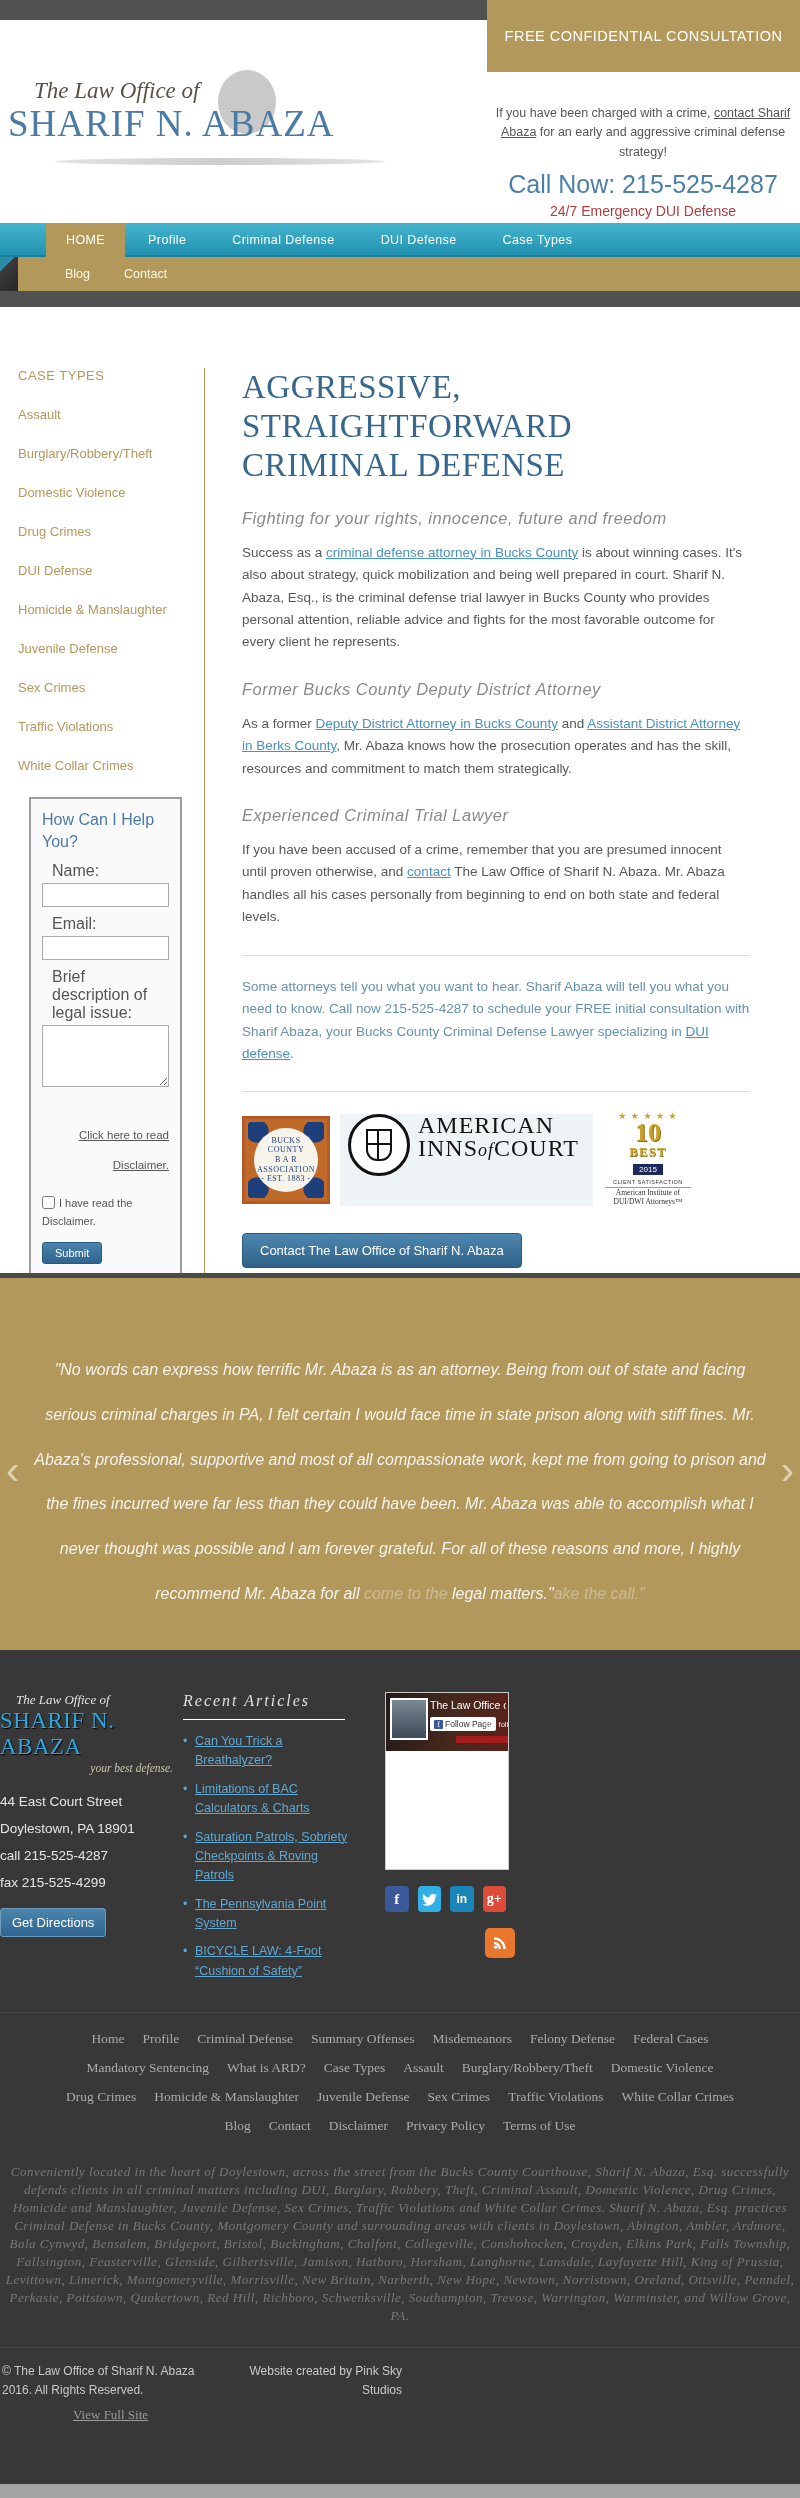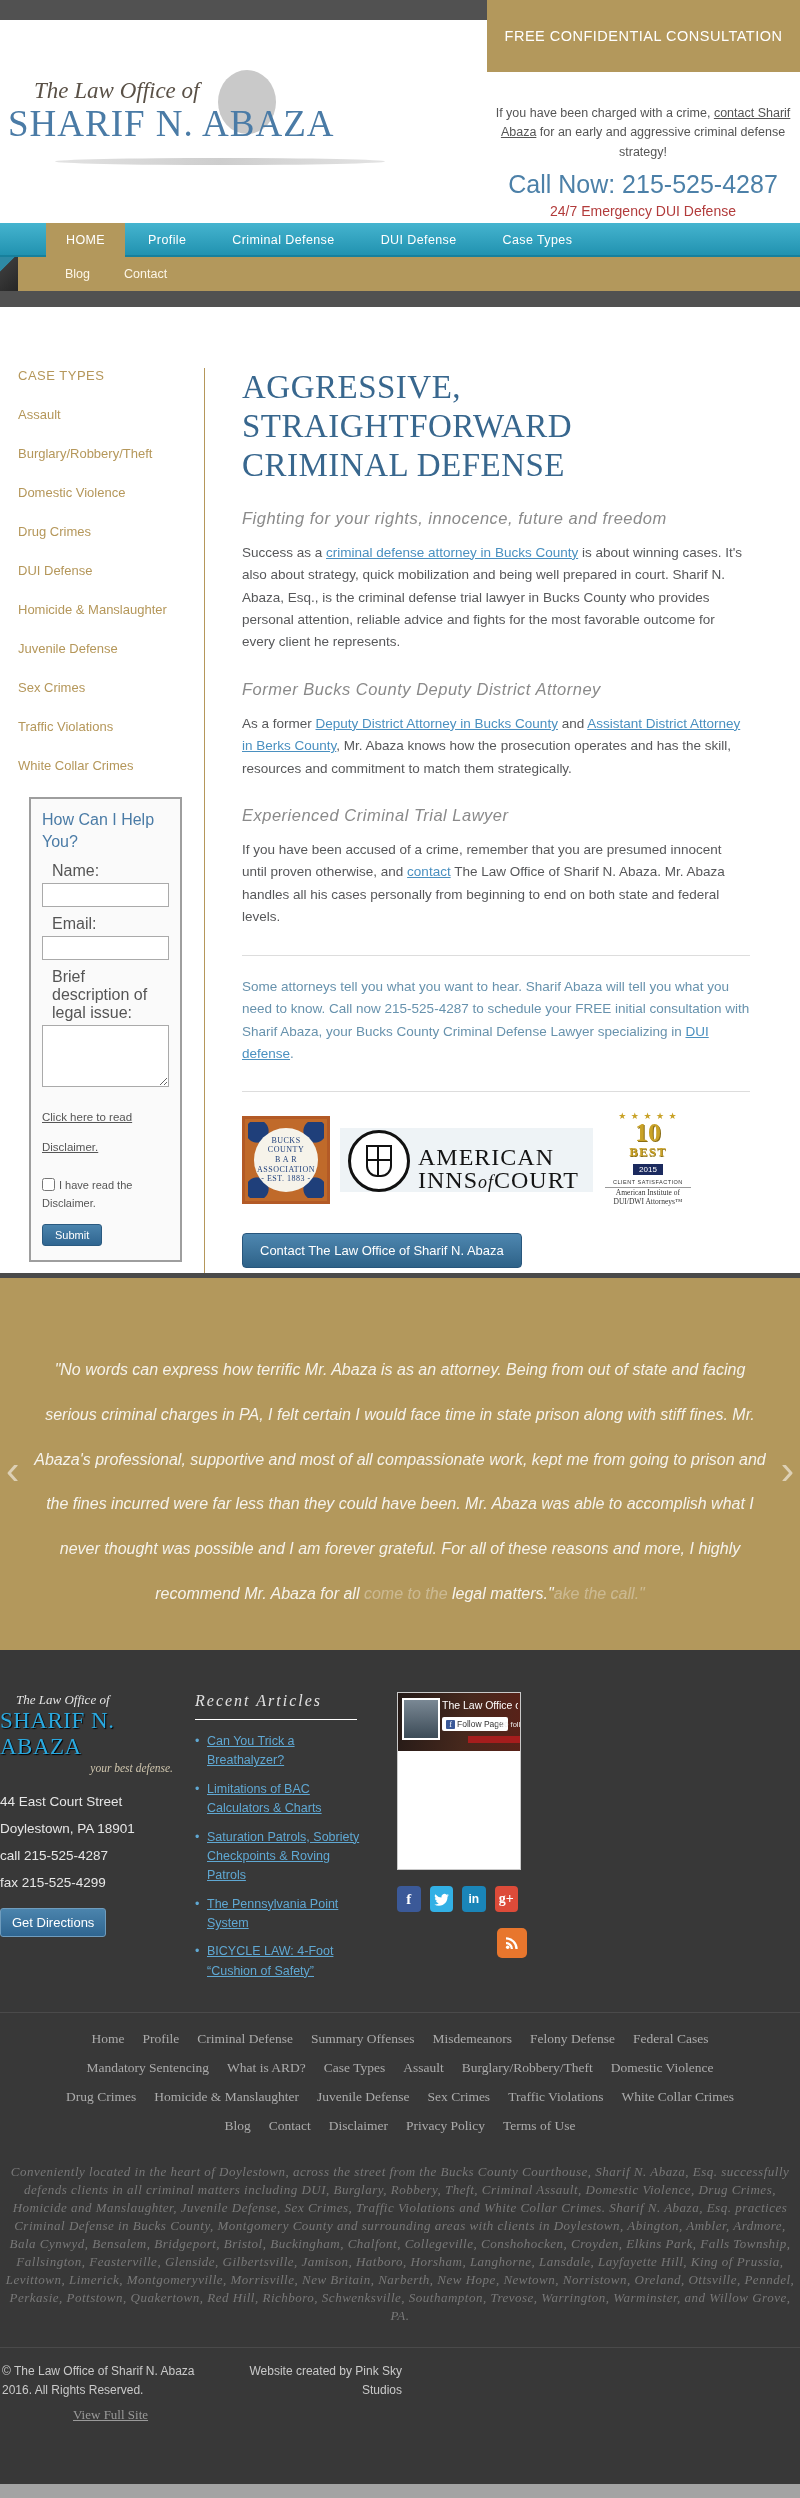--- a/index.html
+++ b/index.html
@@ -33,21 +33,21 @@
   
   .content{height:966px;box-sizing:border-box;display:flex;padding:61px 50px 0 18px;background:#fff;overflow:hidden;}
   .sidebar{width:187px;flex:0 0 187px;border-right:1px solid #b5975a;box-sizing:border-box;}
   .side-head{color:#b5975a;font-size:13px;letter-spacing:.5px;margin-bottom:24px;}
   .side-link{display:block;color:#b5975a;font-size:13px;text-decoration:none;margin-bottom:24px;}
   .help-card{width:153px;box-sizing:border-box;margin-left:11px;margin-top:0;border:2px solid #9e9e9e;background:#fafafa;padding:10px 11px 14px;}
   .help-title{color:#4a7ba6;font-size:16px;line-height:1.35;margin-bottom:10px;}
   .f-label{font-size:16px;color:#555;margin:8px 10px 3px;}
   .help-card input[type=text]{width:100%;box-sizing:border-box;height:24px;border:1px solid #aaa;background:#fff;}
   .help-card textarea{width:100%;box-sizing:border-box;height:62px;border:1px solid #aaa;background:#fff;resize:both;}
-  .disc-link{display:block;font-size:11.5px;color:#555;text-decoration:underline;margin:12px 0 14px;line-height:2.6;}
+  .disc-link{display:block;font-size:11.5px;color:#555;text-decoration:underline;margin:30px 0 14px;line-height:2.6;text-align:right;}
   .chk-row{font-size:11px;color:#555;line-height:1.6;margin-bottom:12px;}
   .chk-row input{vertical-align:-2px;margin:0 4px 0 0;}
   .submit-btn{background:linear-gradient(#4b84ad,#2f6590);color:#fff;font-size:11px;border:1px solid #2a5a80;border-radius:3px;padding:4px 12px;}
   
   .main-col{flex:1;padding-left:37px;}
   .h1{font-family:"Liberation Serif",serif;font-size:33px;line-height:1.18;color:#38678e;letter-spacing:.5px;}
   .h1 span{display:block;}
   .tagline{font-style:italic;font-size:16.5px;color:#8a8a8a;margin-top:24px;letter-spacing:.5px;}
   .para{font-size:13.5px;line-height:1.66;color:#57585a;margin-top:14px;}
   .para .lnk,.callout .lnk{color:#4a90c0;text-decoration:underline;}
@@ -58,21 +58,21 @@
   
   .bcba{width:88px;height:88px;box-sizing:border-box;background:#c06a2a;border:3px solid #b35a26;position:relative;flex:0 0 88px;display:flex;align-items:center;justify-content:center;}
   .bcba:before{content:"";position:absolute;inset:3px;background:
      radial-gradient(circle at 12% 12%,#1f3f7a 11px,transparent 12px),
      radial-gradient(circle at 88% 12%,#1f3f7a 11px,transparent 12px),
      radial-gradient(circle at 12% 88%,#1f3f7a 11px,transparent 12px),
      radial-gradient(circle at 88% 88%,#1f3f7a 11px,transparent 12px);}
   .bcba-circle{position:relative;width:64px;height:64px;background:#f6f3ea;border-radius:50%;display:flex;flex-direction:column;align-items:center;justify-content:center;z-index:1;}
   .bcba-line{font-family:"Liberation Serif",serif;color:#1f3f7a;font-size:8px;line-height:1.2;letter-spacing:.5px;}
   
-  .inns{height:64px;background:#eef3f6;display:flex;align-items:flex-end;padding:0 14px 0 8px;margin-left:10px;}
+  .inns{height:92px;background:#eef3f6;display:flex;align-items:flex-start;padding:0 14px 0 8px;margin-left:10px;}
   .inns-crest{width:62px;height:62px;border:3px solid #111;border-radius:50%;background:#fff;display:flex;align-items:center;justify-content:center;box-sizing:border-box;}
   .inns-shield{width:22px;height:28px;background:#fff;border:2px solid #111;border-radius:0 0 11px 11px;position:relative;}
   .inns-shield:before{content:"";position:absolute;left:0;right:0;top:12px;border-top:2px solid #111;}
   .inns-shield:after{content:"";position:absolute;top:0;bottom:0;left:9px;border-left:2px solid #111;}
   .inns-text{margin-left:8px;font-family:"Liberation Serif",serif;color:#141414;line-height:.95;}
   .inns-l1{font-size:24px;letter-spacing:1px;}
   .inns-l2{font-size:24px;letter-spacing:1px;}
   .inns-of{font-style:italic;font-size:18px;}
   
   .tenbest{width:86px;margin-left:12px;text-align:center;flex:0 0 86px;}
@@ -92,21 +92,21 @@
   .t-arrow.right{right:6px;}
   
   .footer{height:834px;box-sizing:border-box;background:#383838;padding:42px 0 0;position:relative;overflow:hidden;}
   .f-upper{display:flex;height:320px;}
   .f-col1{width:173px;flex:0 0 173px;}
   .f-logo-l1{font-family:"Liberation Serif",serif;font-style:italic;font-size:13px;color:#e3e3e3;margin-left:16px;}
   .f-logo-l2{font-family:"Liberation Serif",serif;font-size:23px;color:#2aa9e0;letter-spacing:.5px;text-shadow:1px 1px 1px #000;}
   .f-logo-tag{font-family:"Liberation Serif",serif;font-style:italic;font-size:11.5px;color:#cfc5ad;text-align:right;margin-top:2px;}
   .f-addr{font-size:13.5px;color:#e6e6e6;margin-top:14px;line-height:2.0;}
   .dir-btn{display:inline-block;margin-top:12px;background:linear-gradient(#4b84ad,#2f6590);border:1px solid #6f9cbd;border-radius:3px;color:#fff;font-size:13px;padding:6px 11px;text-decoration:none;}
-  .f-col2{width:172px;flex:0 0 172px;margin-left:22px;}
+  .f-col2{width:172px;flex:0 0 172px;margin-left:10px;}
   .ra-head{font-family:"Liberation Serif",serif;font-style:italic;font-size:16px;letter-spacing:2px;color:#e0e0e0;border-bottom:1px solid #fff;padding-bottom:9px;width:162px;}
   .articles{margin-top:12px;}
   .article-link{display:block;color:#5fa8d3;font-size:12.5px;text-decoration:underline;line-height:1.55;margin-bottom:9px;padding-left:12px;position:relative;}
   .article-link:before{content:"•";position:absolute;left:0;color:#5fa8d3;}
   .f-col3{width:130px;flex:0 0 130px;margin-left:30px;}
   .fb-widget{width:122px;border:1px solid #c9c9c9;background:#fff;}
   .fb-banner{height:58px;background:linear-gradient(100deg,#241a17,#46281d 55%,#5a2118);position:relative;overflow:hidden;}
   .fb-banner .redline{position:absolute;right:0;bottom:8px;width:52px;height:7px;background:#a51d1d;}
   .fb-photo{position:absolute;left:4px;top:5px;width:34px;height:38px;background:linear-gradient(#7a8894,#3c4b57);border:2px solid #fff;}
   .fb-title{position:absolute;left:44px;top:6px;color:#fff;font-size:10.5px;white-space:nowrap;width:76px;overflow:hidden;}

